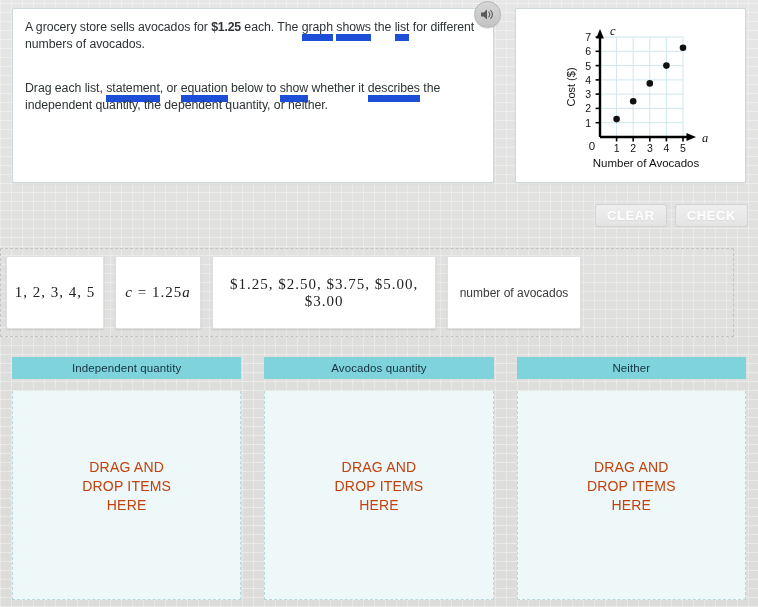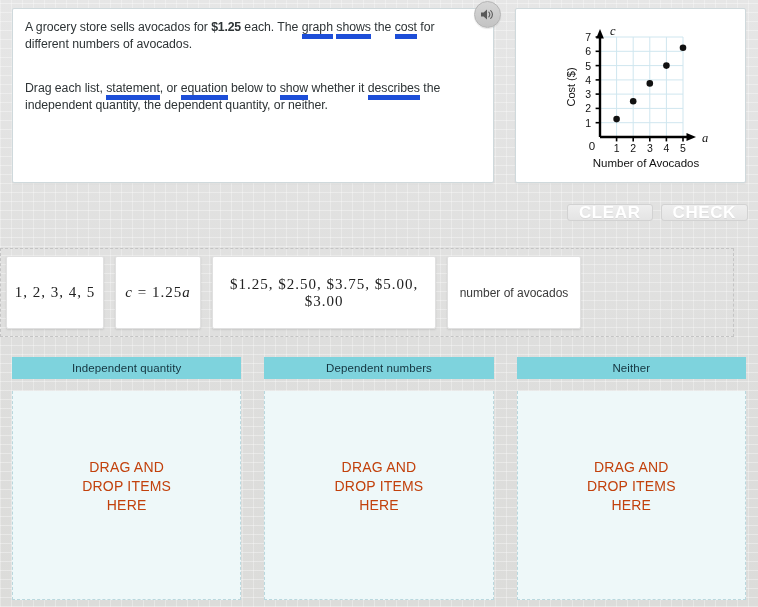--- a/index.html
+++ b/index.html
@@ -51,21 +51,21 @@
   }
   .prompt-text {
     font-size: 12.3px;
     line-height: 16.5px;
     color: #2e3436;
     letter-spacing: -0.05px;
   }
   .prompt-text p { margin: 0; }
   .prompt-text p.second { margin-top: 28px; }
   .vocab {
-    border-bottom: 5px solid #1d4ed8;
+    border-bottom: 7px solid #1d4ed8;
     padding-bottom: 0px;
     cursor: pointer;
   }
   .money { font-weight: bold; letter-spacing: -0.2px; }
 
   
   .speaker-btn {
     position: absolute;
     left: 474px;
     top: 1px;
@@ -92,27 +92,27 @@
   
   .action-bar {
     position: absolute;
     right: 10px;
     top: 204px;
     display: flex;
     gap: 8px;
   }
   .action-btn {
     min-width: 47px;
-    height: 17px;
+    height: 23px;
     padding: 0 11px;
     border: 1px solid #d2d2d2;
     border-radius: 3px;
     background: linear-gradient(180deg, #eeeeee 0%, #e4e4e4 100%);
     color: #ffffff;
-    font-size: 17px;
+    font-size: 13px;
     font-weight: bold;
     letter-spacing: 0.6px;
     text-shadow: 0 1px 0 rgba(0,0,0,0.06);
     display: flex;
     align-items: center;
     justify-content: center;
     cursor: pointer;
   }
 
   
@@ -205,21 +205,21 @@
     user-select: none;
   }
 </style>
 </head>
 <body>
 
 <div class="top-row">
 
   <div class="panel prompt-panel">
     <div class="prompt-text">
-      <p><span>A grocery store sells avocados for </span><span class="money">$1.25</span><span> each. The </span><span class="vocab">graph</span><span> </span><span class="vocab">shows</span><span> the </span><span class="vocab">cost</span><span> for different numbers of avocados.</span></p>
+      <p><span>A grocery store sells avocados for </span><span class="money">$1.25</span><span> each. The </span><span class="vocab">graph</span><span> </span><span class="vocab">shows</span><span> the </span><span class="vocab">list</span><span> for different numbers of avocados.</span></p>
       <p class="second"><span>Drag each list, </span><span class="vocab">statement</span><span>, or </span><span class="vocab">equation</span><span> below to </span><span class="vocab">show</span><span> whether it </span><span class="vocab">describes</span><span> the independent quantity, the dependent quantity, or neither.</span></p>
     </div>
   </div>
 
   <div class="speaker-btn">
     <svg width="15" height="13" viewBox="0 0 15 13">
       <path d="M1 4.5 h2.6 L7 1.4 v10.2 L3.6 8.5 H1 z" fill="#5a5a5a"></path>
       <path d="M8.8 4.2 a3.1 3.1 0 0 1 0 4.6" stroke="#5a5a5a" stroke-width="1.1" fill="none" stroke-linecap="round"></path>
       <path d="M10.7 2.6 a5.3 5.3 0 0 1 0 7.8" stroke="#5a5a5a" stroke-width="1.1" fill="none" stroke-linecap="round"></path>
     </svg>
@@ -325,21 +325,21 @@
 </div>
 
 <div class="dropzones">
   <div class="dropzone">
     <div class="dz-header">Independent quantity</div>
     <div class="dz-body">
       <div class="dz-placeholder">DRAG AND<br>DROP ITEMS<br>HERE</div>
     </div>
   </div>
   <div class="dropzone">
-    <div class="dz-header">Dependent numbers</div>
+    <div class="dz-header">Avocados quantity</div>
     <div class="dz-body">
       <div class="dz-placeholder">DRAG AND<br>DROP ITEMS<br>HERE</div>
     </div>
   </div>
   <div class="dropzone">
     <div class="dz-header">Neither</div>
     <div class="dz-body">
       <div class="dz-placeholder">DRAG AND<br>DROP ITEMS<br>HERE</div>
     </div>
   </div>

